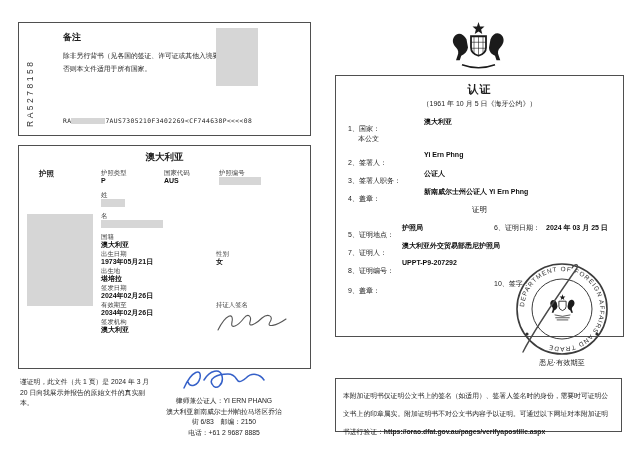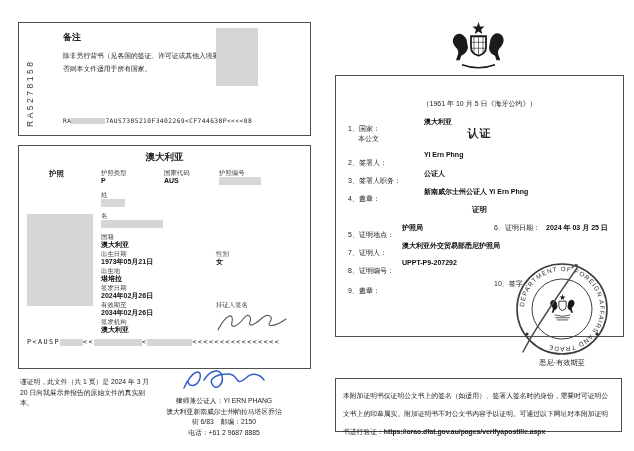--- a/index.html
+++ b/index.html
@@ -33,21 +33,21 @@
       <div>否则本文件适用于所有国家。</div>
     </div>
     <div class="abs redact" style="left:197px;top:5px;width:42px;height:58px;"></div>
     <div class="abs mrz" style="left:44px;top:94px;font-size:6.3px;letter-spacing:0.4px;">
       <span>RA</span><span class="redact" style="width:34px;height:6px;"></span><span>7AUS7305210F3402269&lt;CF744638P&lt;&lt;&lt;&lt;08</span>
     </div>
   </div>
 
   <div class="abs box" style="left:18px;top:145px;width:291px;height:222px;">
     <div class="abs center" style="left:0;top:5px;width:100%;font-size:9.5px;font-weight:700;">澳大利亚</div>
-    <div class="abs" style="left:30px;top:23px;font-size:7.5px;font-weight:700;">护照</div>
+    <div class="abs" style="left:20px;top:23px;font-size:7.5px;font-weight:700;">护照</div>
 
     <div class="abs redact" style="left:8px;top:68px;width:66px;height:92px;"></div>
 
     <div class="abs lbl" style="left:82px;top:23px;">护照类型</div>
     <div class="abs val" style="left:82px;top:31px;">P</div>
     <div class="abs lbl" style="left:145px;top:23px;">国家代码</div>
     <div class="abs val" style="left:145px;top:31px;">AUS</div>
     <div class="abs lbl" style="left:200px;top:23px;">护照编号</div>
     <div class="abs redact" style="left:200px;top:31px;width:42px;height:8px;"></div>
 
@@ -74,23 +74,20 @@
     <div class="abs lbl" style="left:82px;top:155px;">有效期至</div>
     <div class="abs val" style="left:82px;top:163px;">2034年02月26日</div>
     <div class="abs lbl" style="left:197px;top:155px;">持证人签名</div>
     <svg class="abs" style="left:193px;top:160px;" width="82" height="34" viewBox="0 0 82 34">
       <path d="M6 24 C14 8 22 6 20 16 C18 24 26 20 32 12 C36 7 40 10 38 16 C36 22 44 18 50 12 C56 7 62 10 58 16 C54 22 64 20 74 13" fill="none" stroke="#565656" stroke-width="1.1" stroke-linecap="round"></path>
     </svg>
 
     <div class="abs lbl" style="left:82px;top:172px;">签发机构</div>
     <div class="abs val" style="left:82px;top:180px;">澳大利亚</div>
 
-    <div class="abs mrz" style="left:8px;top:192px;font-size:6.8px;letter-spacing:1.4px;">
-      <span>P&lt;AUSP</span><span class="redact" style="width:23px;height:7px;"></span><span>&lt;&lt;</span><span class="redact" style="width:48px;height:7px;"></span><span>&lt;</span><span class="redact" style="width:45px;height:7px;"></span><span>&lt;&lt;&lt;&lt;&lt;&lt;&lt;&lt;&lt;&lt;&lt;&lt;&lt;&lt;&lt;&lt;</span>
-    </div>
   </div>
 
   <div class="abs small" style="left:20px;top:377px;width:132px;">谨证明，此文件（共 1 页）是 2024 年 3 月 20 日向我展示并报告的原始文件的真实副本。</div>
 
   <div class="abs center" style="left:138px;top:366px;width:172px;">
     <svg style="margin:0 auto;" width="96" height="30" viewBox="0 0 96 30">
       <path d="M8 22 C16 4 26 2 24 12 C22 20 14 22 12 16 M28 14 C34 4 44 2 46 10 C48 18 40 26 36 18 C33 13 40 8 52 8 C64 8 58 22 70 12 C76 6 84 8 88 14" fill="none" stroke="#3560c8" stroke-width="1.5" stroke-linecap="round"></path>
     </svg>
     <div class="small">律师兼公证人：YI ERN PHANG</div>
     <div class="small">澳大利亚新南威尔士州帕拉马塔区乔治</div>
@@ -103,41 +100,41 @@
       <polygon points="50,1 52,7 58,7 53.5,11 55,17 50,13.5 45,17 46.5,11 42,7 48,7"></polygon>
       <path d="M34 24 C30 16 22 14 18 20 C14 25 16 31 20 35 C23 38 24 42 22 46 L20 52 L25 52 L27 46 C32 44 35 40 36 35 Z"></path>
       <path d="M66 24 C70 14 78 14 82 20 C85 25 83 31 79 35 C76 38 75 42 77 46 L79 52 L74 52 L72 46 C67 44 64 40 64 35 Z"></path>
     </g>
     <path d="M40 20 h20 v15 q0 8 -10 11 q-10 -3 -10 -11 z" fill="none" stroke="#1b1b1b" stroke-width="2.4"></path>
     <path d="M44 20 v22 M50 20 v26 M56 20 v22 M40 28 h20 M40 36 h20" stroke="#1b1b1b" stroke-width="0.8"></path>
     <path d="M28 58 Q50 66 72 58" fill="none" stroke="#1b1b1b" stroke-width="2"></path>
   </svg>
 
   <div class="abs box" style="left:335px;top:75px;width:287px;height:260px;">
-    <div class="abs center" style="left:0;top:6px;width:100%;font-size:11px;font-weight:700;letter-spacing:1px;margin-top:44px;">认证</div>
+    <div class="abs center" style="left:0;top:6px;width:100%;font-size:11px;font-weight:700;letter-spacing:1px;">认证</div>
     <div class="abs center" style="left:0;top:23px;width:100%;font-size:7px;color:#222;">（1961 年 10 月 5 日《海牙公约》）</div>
 
     <div class="ap-row" style="top:41px;">
       <span class="ap-lbl">1、国家：</span>
       <span class="ap-val abs" style="left:76px;">澳大利亚</span>
     </div>
     <div class="ap-row ap-lbl" style="top:58px;left:22px;">本公文</div>
     <div class="ap-row" style="top:75px;">
       <span class="ap-lbl">2、签署人：</span>
       <span class="ap-val abs" style="left:76px;">Yi Ern Phng</span>
     </div>
     <div class="ap-row" style="top:93px;">
       <span class="ap-lbl">3、签署人职务：</span>
       <span class="ap-val abs" style="left:76px;">公证人</span>
     </div>
     <div class="ap-row" style="top:111px;">
       <span class="ap-lbl">4、盖章：</span>
       <span class="ap-val abs" style="left:76px;">新南威尔士州公证人 Yi Ern Phng</span>
     </div>
-    <div class="abs center" style="left:0;top:129px;width:100%;font-size:7.5px;font-weight:700;">证明</div>
+    <div class="abs center" style="left:0;top:129px;width:100%;font-size:7.5px;font-weight:400;">证明</div>
     <div class="ap-row" style="top:147px;width:273px;">
       <span class="ap-lbl">5、证明地点：</span>
       <span class="ap-val abs" style="left:54px;">护照局</span>
       <span class="ap-lbl abs" style="left:146px;">6、证明日期：</span>
       <span class="ap-val abs" style="left:198px;">2024 年 03 月 25 日</span>
     </div>
     <div class="ap-row" style="top:165px;">
       <span class="ap-lbl">7、证明人：</span>
       <span class="ap-val abs" style="left:54px;">澳大利亚外交贸易部悉尼护照局</span>
     </div>

